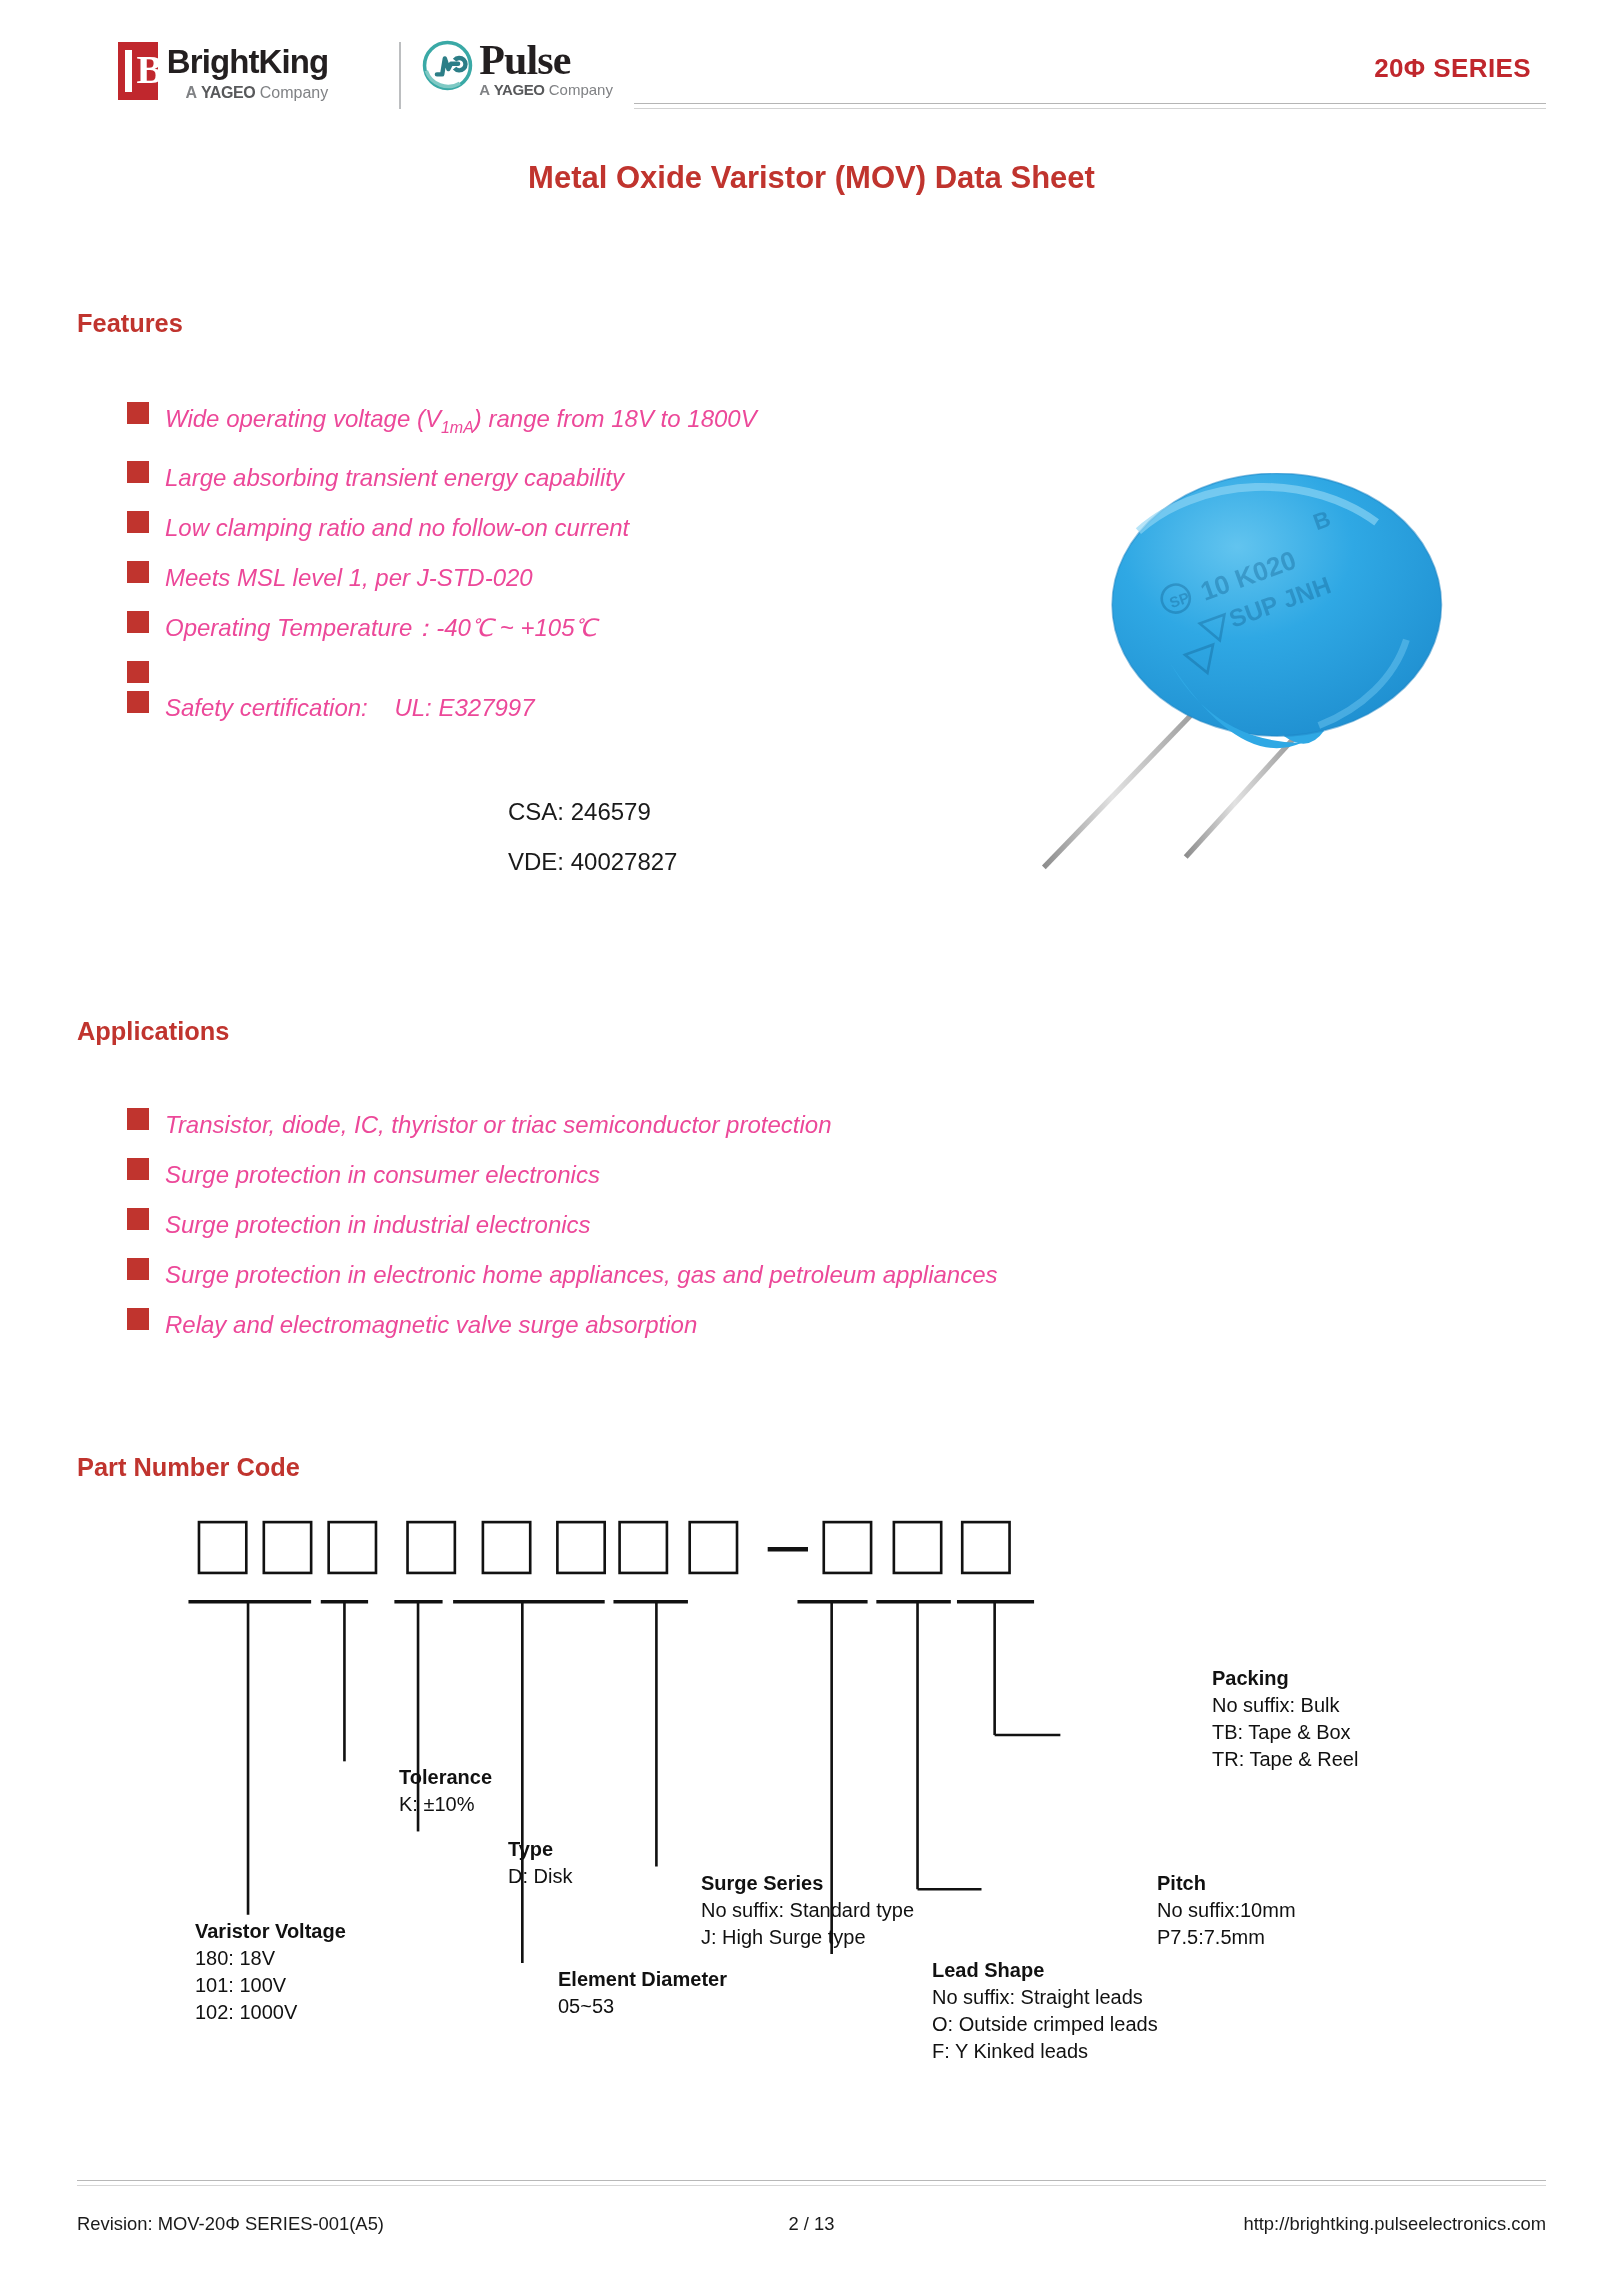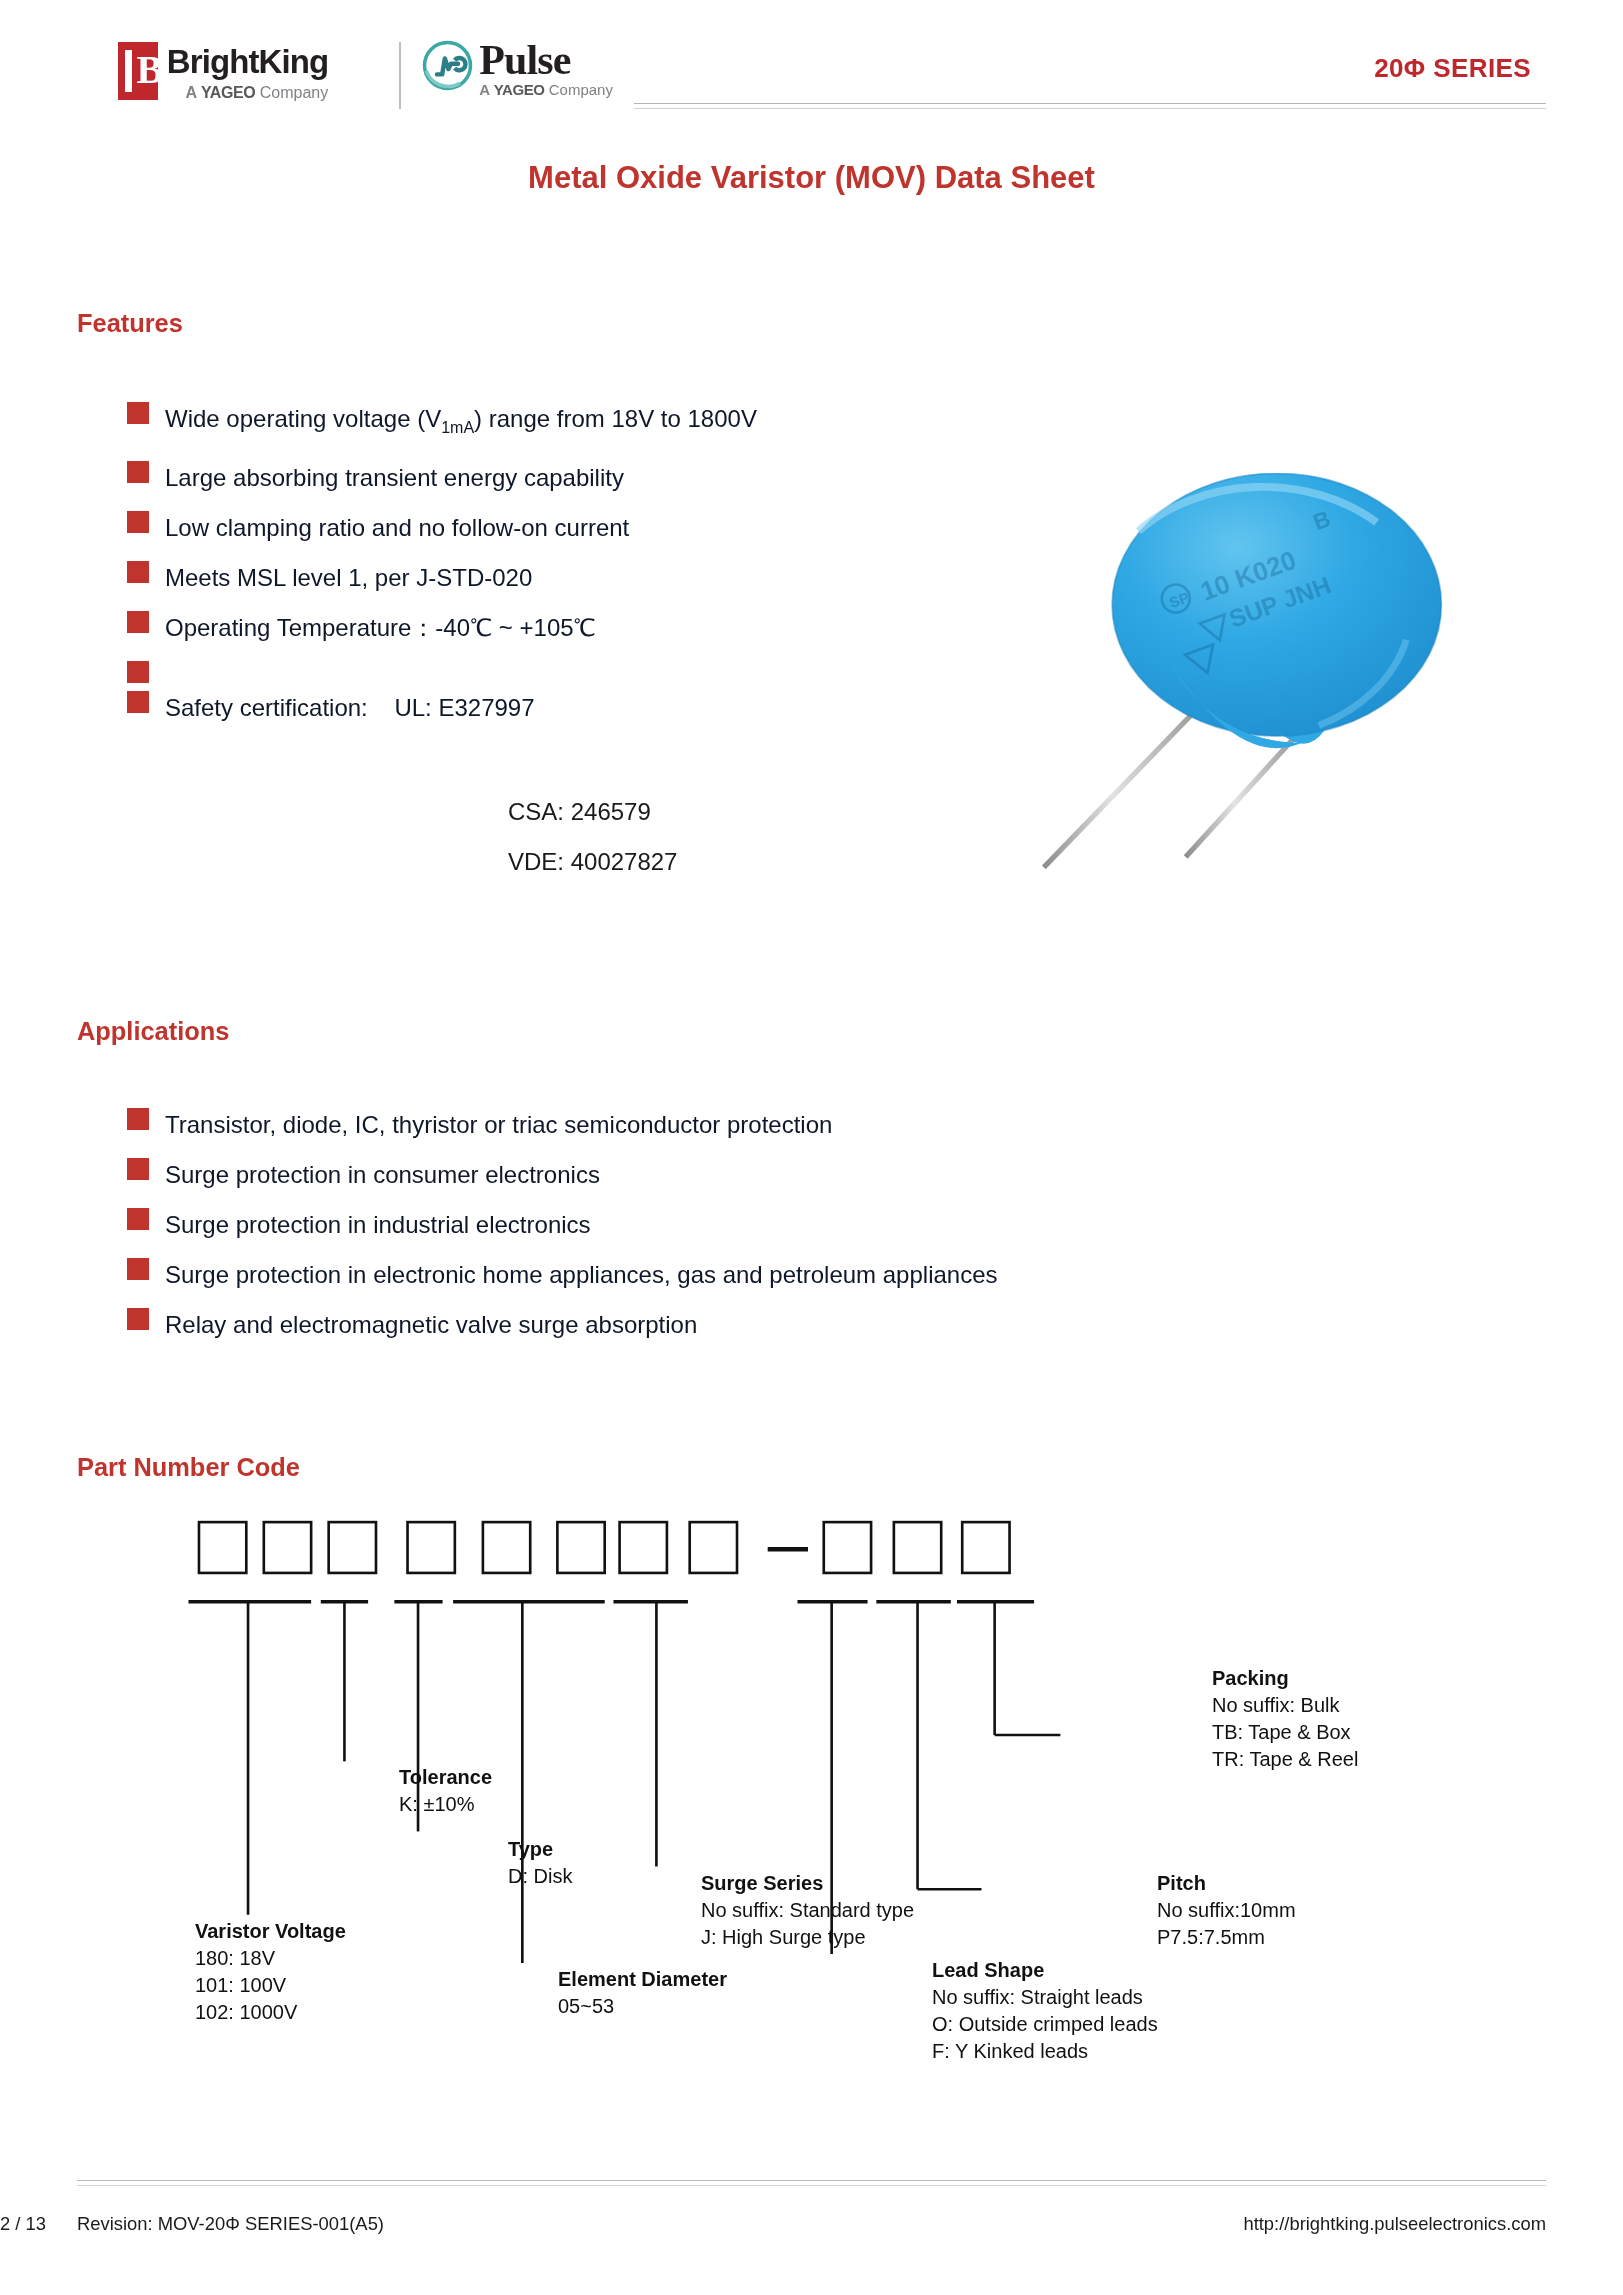--- a/index.html
+++ b/index.html
@@ -71,42 +71,42 @@
   .sect-head {
     position:absolute; font-size:25.4px; font-weight:bold; color:#c0342e;
   }
   .bullet-list { position:absolute; }
   .bullet-row { display:flex; align-items:flex-start; }
   .bullet-sq {
     width:22px; height:22px; background:#c0342e; flex:0 0 22px;
     margin-top:8px; margin-right:16px;
   }
   .bullet-txt {
-    font-size:24px; line-height:50px; color:#0f172a; white-space:nowrap;
+    font-size:24px; line-height:50px; color:#ec4899; white-space:nowrap;font-style:italic;
   }
   .bullet-txt sub { font-size:16px; }
   .cert-extra { font-size:24px; line-height:50px; white-space:nowrap;margin-left:30px; }
 
   
   .product { position:absolute; left:951px; top:473px; width:578px; height:421px; }
 
   
   .pnc { position:absolute; left:0; top:0; width:1623px; height:2295px; pointer-events:none; }
   .pnc-label { position:absolute; white-space:nowrap; }
   .pnc-title { font-size:20px; font-weight:bold; color:#111; line-height:27px; }
   .pnc-line  { font-size:20px; color:#111; line-height:27px; }
 
   
   .footer-rule {
     position:absolute; left:77px; top:2180px; width:1469px; height:3.5px;
     border-top:0.9px solid #b8b8b8; border-bottom:0.9px solid #d6d6d6;
   }
   .footer-text { position:absolute; top:2213px; font-size:18.4px; color:#1a1a1a; }
   .f-left  { left:77px; }
-  .f-mid   { left:0; width:1623px; text-align:left; }
+  .f-mid   { left:0; width:1623px; text-align:center; }
   .f-right { right:77px; }
 </style>
 </head>
 <body>
 
 <div class="page">
 
   <div class="header">
 
     <div class="bk-logo">

